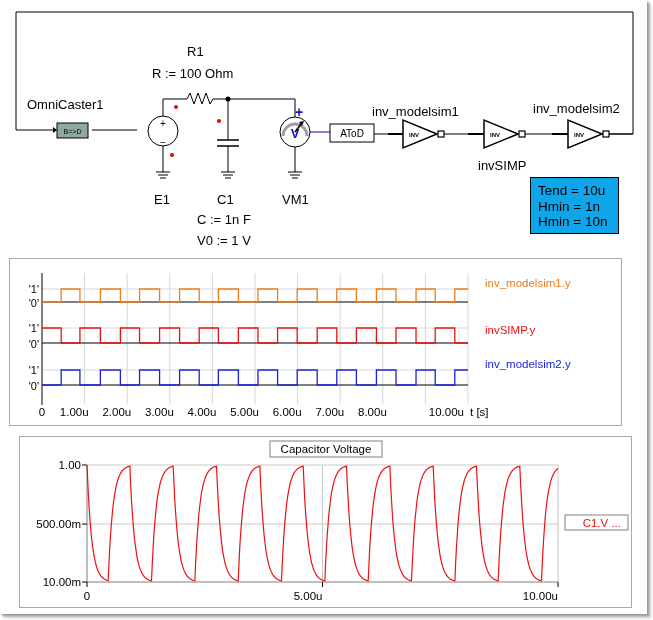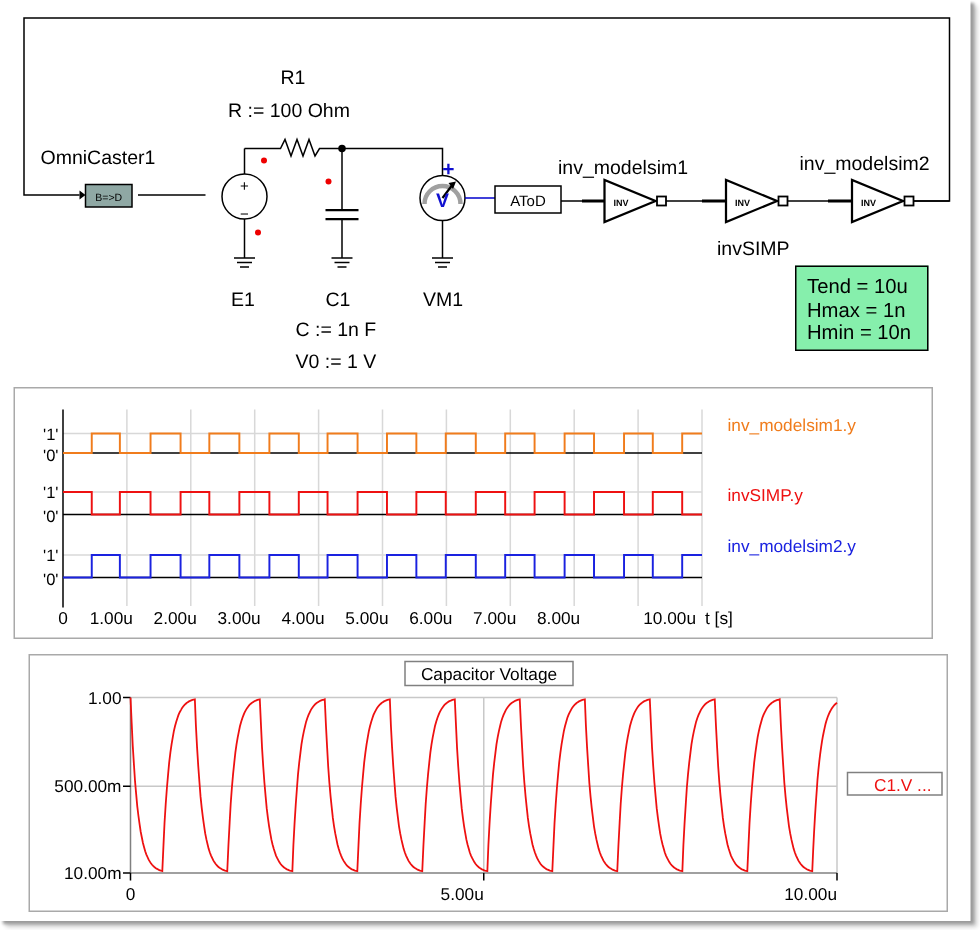--- a/index.html
+++ b/index.html
@@ -3,21 +3,21 @@
 <meta charset="utf-8">
 <style>
   html, body { margin:0; padding:0; background:#ffffff; }
   body { width:653px; height:620px; position:relative; overflow:hidden;
          font-family:"Liberation Sans", sans-serif; }
   #page { position:absolute; left:0; top:0; width:647px; height:614px; background:#fff;
           box-shadow: 2px 2px 2px #9a9a9a, 4px 4px 3px #cfcfcf; }
   svg text { font-family:"Liberation Sans", sans-serif; }
   .lbl { font-size:13px; fill:#000; }
   .param-box { position:absolute; left:530px; top:177px; width:89px; height:57px;
-               background:#86efac; border:1px solid #000; box-sizing:border-box;
+               background:#0ea5e9; border:1px solid #000; box-sizing:border-box;
                font-size:13.5px; line-height:15.5px; padding:5px 0 0 7px; color:#000; }
   .param-box div { white-space:nowrap; }
   .panel { position:absolute; border:1px solid #a9a9a9; background:#fff; box-sizing:border-box; }
 </style>
 </head>
 <body>
 
 <div id="page">
 
   <svg width="647" height="250" style="position:absolute;left:0;top:0;" xmlns="http://www.w3.org/2000/svg">
@@ -114,21 +114,21 @@
       <polygon points="568,120 568,148 602,134" fill="#fff" stroke="#000" stroke-width="1.5"></polygon>
       <text x="579" y="137" font-size="6" font-weight="bold" text-anchor="middle" fill="#000">INV</text>
       <rect x="603" y="131" width="6" height="6" fill="#fff" stroke="#000" stroke-width="1.2"></rect>
     </g>
     <line x1="609" y1="134" x2="633" y2="134" stroke="#000"></line>
     <text class="lbl" x="533" y="113">inv_modelsim2</text>
   </svg>
 
   <div class="param-box">
     <div>Tend = 10u</div>
-    <div>Hmax = 1n</div>
+    <div>Hmin = 1n</div>
     <div>Hmin = 10n</div>
   </div>
 
   <div class="panel" style="left:9px;top:258px;width:613px;height:168px;">
     <svg id="digital-svg" width="611" height="166" style="position:absolute;left:0;top:0;" xmlns="http://www.w3.org/2000/svg">
         <line x1="74.6" y1="14" x2="74.6" y2="145" stroke="#d8d8d8"></line>
         <line x1="117.2" y1="14" x2="117.2" y2="145" stroke="#d8d8d8"></line>
         <line x1="159.8" y1="14" x2="159.8" y2="145" stroke="#d8d8d8"></line>
         <line x1="202.4" y1="14" x2="202.4" y2="145" stroke="#d8d8d8"></line>
         <line x1="245" y1="14" x2="245" y2="145" stroke="#d8d8d8"></line>

